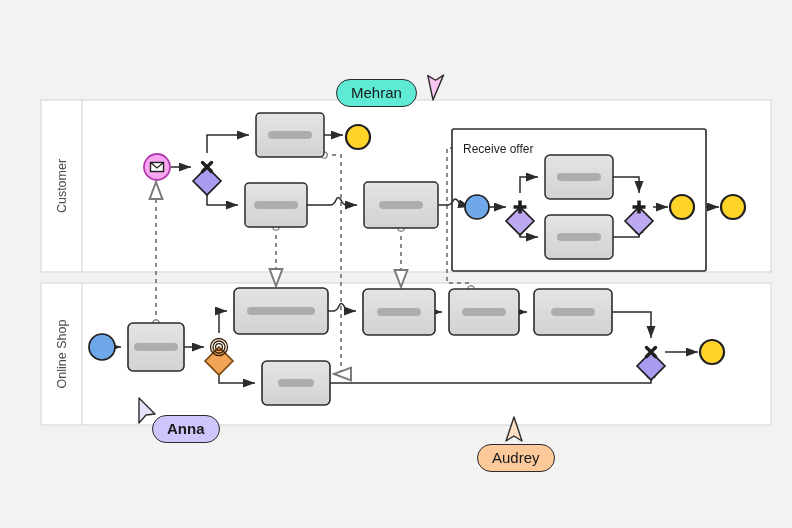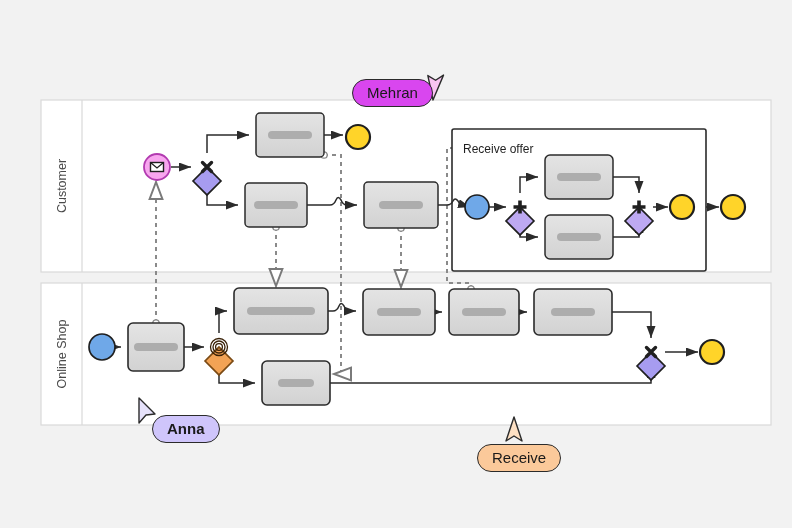--- a/index.html
+++ b/index.html
@@ -248,19 +248,19 @@
       </g>
     </g>
 
     <g>
       <path d="M433,100 L448,120 L439,119 L434,127 z" transform="rotate(205 433 100)" fill="#f9c5f2" stroke="#2b2b2b" stroke-width="1.4" stroke-linejoin="round"></path>
       <path d="M139,398 L139,423 L146,415 L155,414 z" fill="#e6e2fb" stroke="#2b2b2b" stroke-width="1.4" stroke-linejoin="round"></path>
       <path d="M514,417 L522,441 L514,436 L506,441 z" fill="#fde0c3" stroke="#2b2b2b" stroke-width="1.4" stroke-linejoin="round"></path>
     </g>
   </svg>
 
-  <div class="cursor-label" style="left:352px; top:79px; background:#d946ef;">Mehran</div>
+  <div class="cursor-label" style="left:336px; top:79px; background:#5eead4;">Mehran</div>
 
   <div class="cursor-label" style="left:152px; top:415px; background:#cfc5fb;font-weight:bold;">Anna</div>
 
-  <div class="cursor-label" style="left:477px; top:444px; background:#fbc99a;">Receive</div>
+  <div class="cursor-label" style="left:477px; top:444px; background:#fbc99a;">Audrey</div>
 
 </div>
 
 </body></html>

